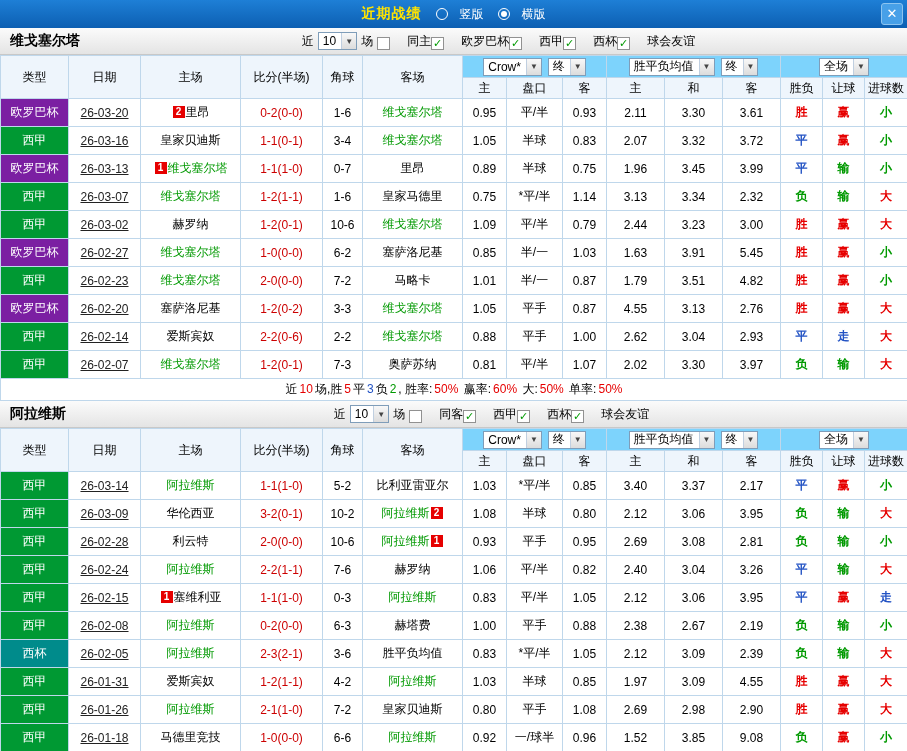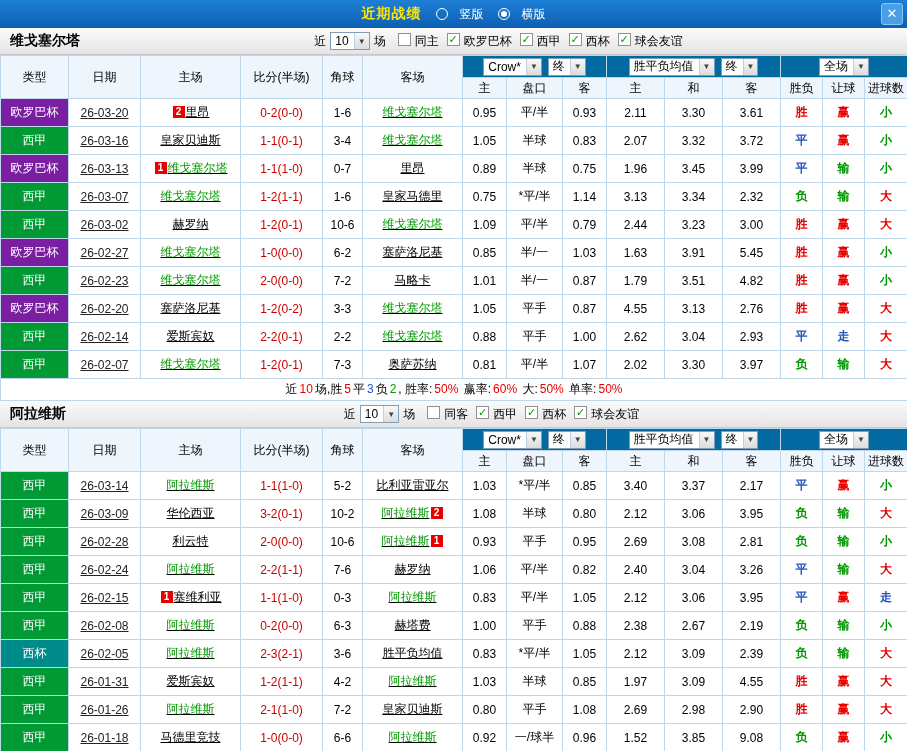--- a/index.html
+++ b/index.html
@@ -30,45 +30,45 @@
   .sec-controls { display:flex; align-items:center; gap:4px; margin:0 auto; white-space:nowrap; }
   
   .sel { display:inline-flex; align-items:center; height:18px; border:1px solid #7f9db9; background:#fff; padding-left:4px; cursor:pointer; }
   .sel .txt { padding-right:5px; }
   .sel .arr {
     font-size:8px; color:#444; height:100%; display:inline-flex; align-items:center; padding:0 3px;
     border-left:1px solid #c0cfe0; background:linear-gradient(180deg,#f8f8f8,#dcdcdc);
   }
   
   .chk-wrap { display:inline-flex; align-items:center; }
-  .chk { display:inline-flex; align-items:flex-start; gap:4px; margin-left:8px; cursor:pointer; }
+  .chk { display:inline-flex; align-items:flex-end; gap:17px; cursor:pointer; }
   .box { width:13px; height:13px; border:1px solid #919191; background:#fff; display:inline-flex; align-items:center; justify-content:center; }
   .box.checked::after { content:"✓"; color:#009900; font-size:11px; font-weight:bold; line-height:1; }
   
   table.grid { border-collapse:collapse; table-layout:fixed; width:907px; }
   .grid th,.grid td { border:1px solid #bfd7eb; text-align:center; font-size:12px; padding:0; white-space:nowrap; overflow:hidden; }
   .grid thead th { background:#eef5fc; font-weight:normal; height:21px; }
   .grid thead tr.filters th { height:22px; }
-  .grid thead th.fcell { background:#0369a1; }
+  .grid thead th.fcell { background:#7dd3fc; }
   .fcell .sel { margin:0 3px; vertical-align:middle; }
   .grid tbody td { height:28px; background:#fff; }
   td.league { color:#fff; }
   td.date { color:#222;text-decoration:underline; }
   td.score { color:#cc0000; }
   .tname.focus { color:#009900; }
   .card {
     display:inline-block; min-width:12px; height:12px; line-height:12px; vertical-align:1px;
     background:#e60000; color:#fff; font-size:10px; font-weight:bold; margin:0 1px; padding:0 1px;
   }
   .card:empty { display:none; }
   td.res { font-weight:bold; }
   .clr-r { color:#e60000; } .clr-b { color:#2353c4; } .clr-g { color:#009900; } .clr-k { color:#000; }
   tr.summary td { height:22px; background:#fff; }
   .seg { margin:0 1px; }
-  .teamcell { cursor:pointer;text-decoration:underline; }
+  .teamcell { cursor:pointer; }
 </style>
 </head>
 <body>
 
 <div class="topbar">
   <span class="tb-title">近期战绩</span>
   <span class="tb-radio">
       <span class="rad"></span>
       <span>竖版</span>
     </span>
@@ -310,21 +310,21 @@
   <td>3.13</td>
   <td>2.76</td>
   <td class="res clr-r">胜</td>
   <td class="res clr-r">赢</td>
   <td class="res clr-r">大</td>
 </tr>
       <tr>
   <td class="league" style="background: rgb(0, 153, 51);">西甲</td>
   <td class="date">26-02-14</td>
   <td class="teamcell"><span class="tname">爱斯宾奴</span></td>
-  <td class="score">2-2(0-1)</td>
+  <td class="score">2-2(0-6)</td>
   <td>2-2</td>
   <td class="teamcell"><span class="tname focus">维戈塞尔塔</span></td>
   <td>0.88</td>
   <td>平手</td>
   <td>1.00</td>
   <td>2.62</td>
   <td>3.04</td>
   <td>2.93</td>
   <td class="res clr-b">平</td>
   <td class="res clr-b">走</td>

